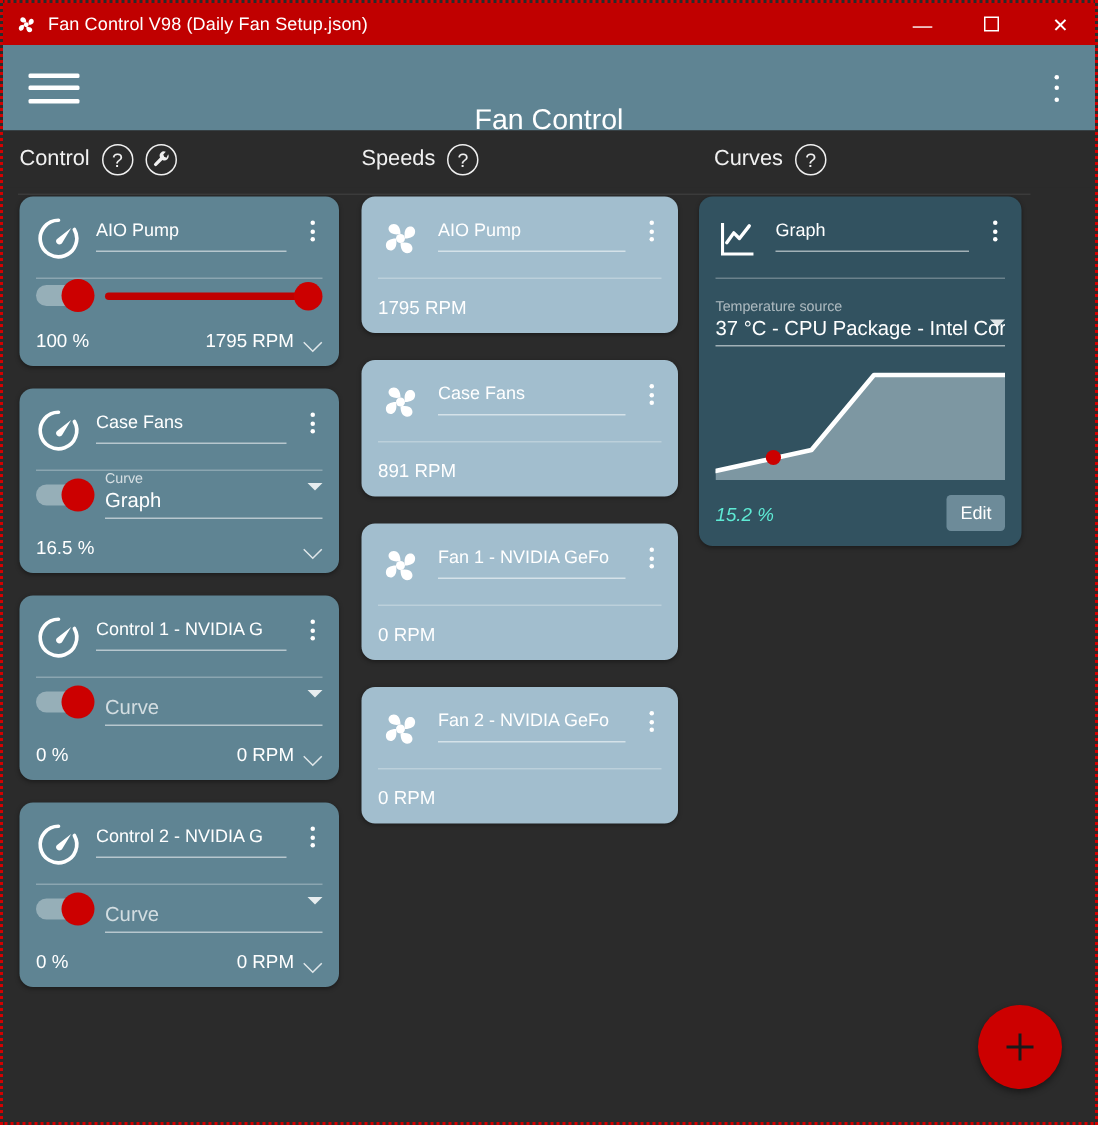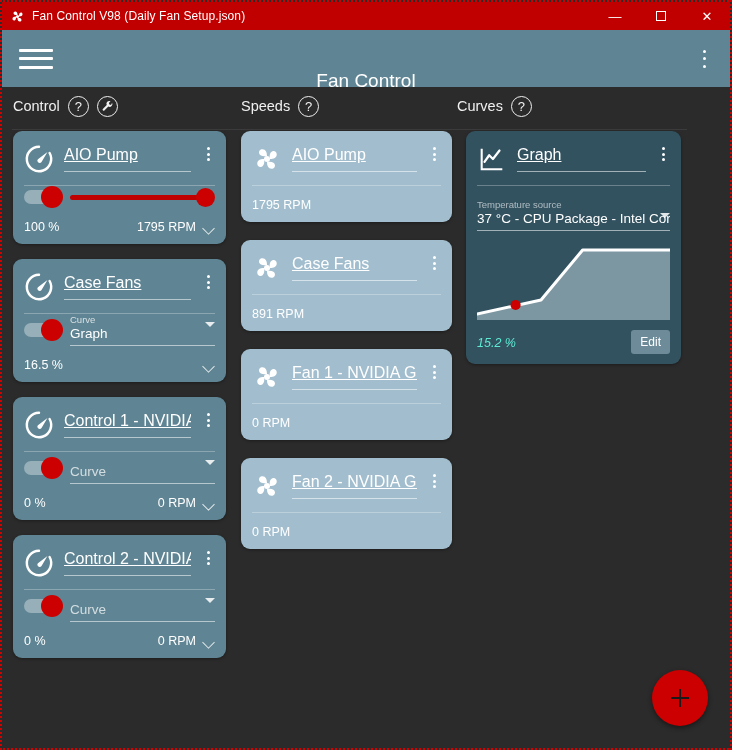--- a/index.html
+++ b/index.html
@@ -205,26 +205,25 @@
     flex: none;
     margin-top: 1px;
   }
   .card-title-wrap {
     flex: 1;
     min-width: 0;
     padding-top: 3px;
   }
   .card-title {
     color: #ffffff;
-    font-size: 16px;
+    font-size: 12px;
     white-space: nowrap;
     overflow: hidden;
     text-overflow: clip;
     display: block;
-    text-decoration: underline;
   }
   .card-speed .card-title { color: #ffffff; }
   .title-underline {
     margin-top: 7px;
     height: 1px;
     background: rgba(255,255,255,.55);
   }
   .card-kebab {
     width: 14px;
     height: 18px;
@@ -467,21 +466,21 @@
       <span class="circ-icon">
         <svg width="13" height="13" viewBox="0 0 24 24">
           <path d="M20.5 5.2a5.2 5.2 0 0 1-7 7L6.6 19a2 2 0 1 1-2.8-2.8l6.8-6.9a5.2 5.2 0 0 1 7-7l-3.1 3.1 1.1 2.9 2.9 1.1z" fill="#f0f0f0"></path>
         </svg>
       </span>
     </div>
     <div class="section" style="left:239px;">
       <span class="section-label">Speeds</span>
       <span class="circ-icon">?</span>
     </div>
-    <div class="section" style="left:455px;">
+    <div class="section" style="left:474px;">
       <span class="section-label">Curves</span>
       <span class="circ-icon">?</span>
     </div>
   </div>
   <div class="sep-line"></div>
 
   <div class="columns">
 
     <div class="col col-controls">
 

